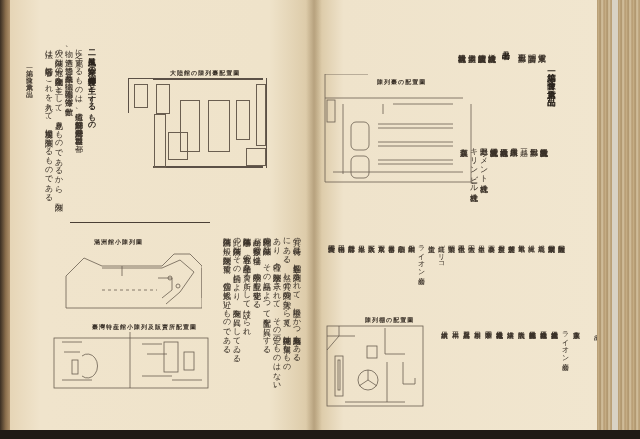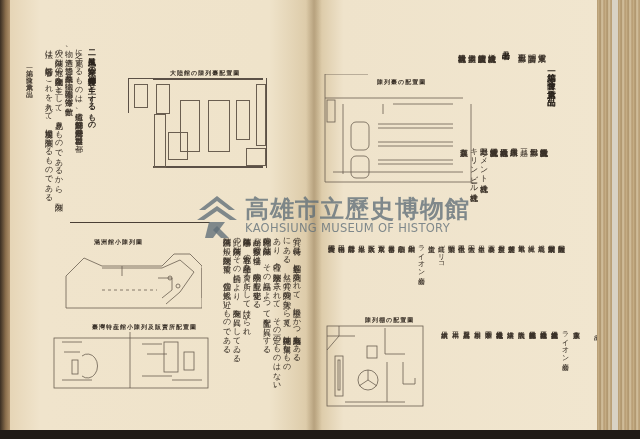--- a/index.html
+++ b/index.html
@@ -228,25 +228,13 @@
   </div>
 
   <div class="gutter"></div>
 
   <div class="page-edges">
     <div class="light"></div>
   </div>
 
   <div class="bottom-shadow"></div>
 
-  <div class="watermark">
-    <svg class="wm-logo" viewBox="0 0 44 42" width="44" height="42">
-      <g fill="rgba(95,110,120,0.78)">
-        <polygon points="22,0 4,14 10,14 22,5 34,14 40,14"></polygon>
-        <polygon points="22,10 2,24 9,24 22,15 35,24 42,24"></polygon>
-        <polygon points="14,26 30,26 18,42 10,42"></polygon>
-        <polygon points="22,30 34,42 26,42 18,34"></polygon>
-      </g>
-    </svg>
-    <div class="wm-title">高雄市立歷史博物館</div>
-    <div class="wm-sub">KAOHSIUNG MUSEUM OF HISTORY</div>
-  </div>
 </div>
 
 </body></html>

